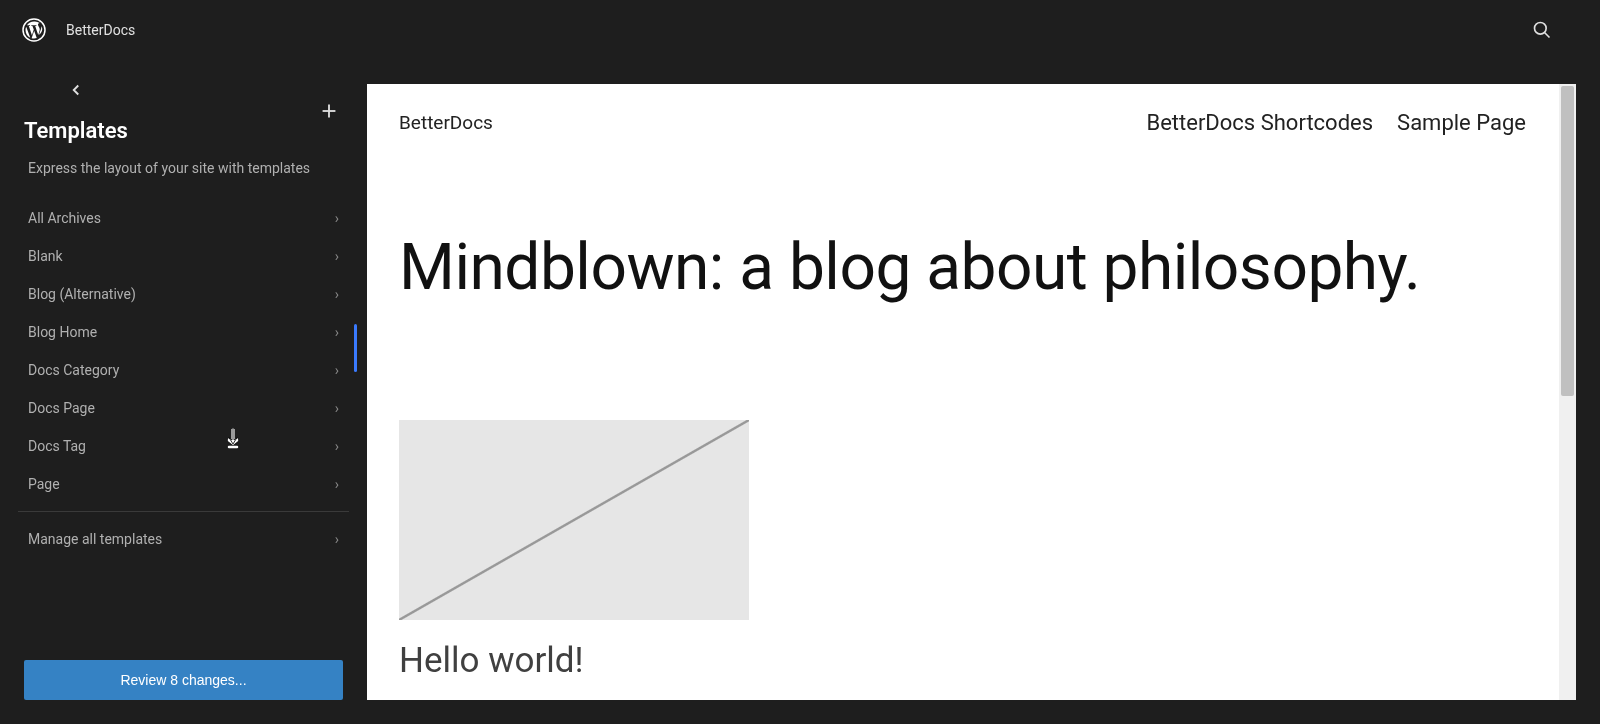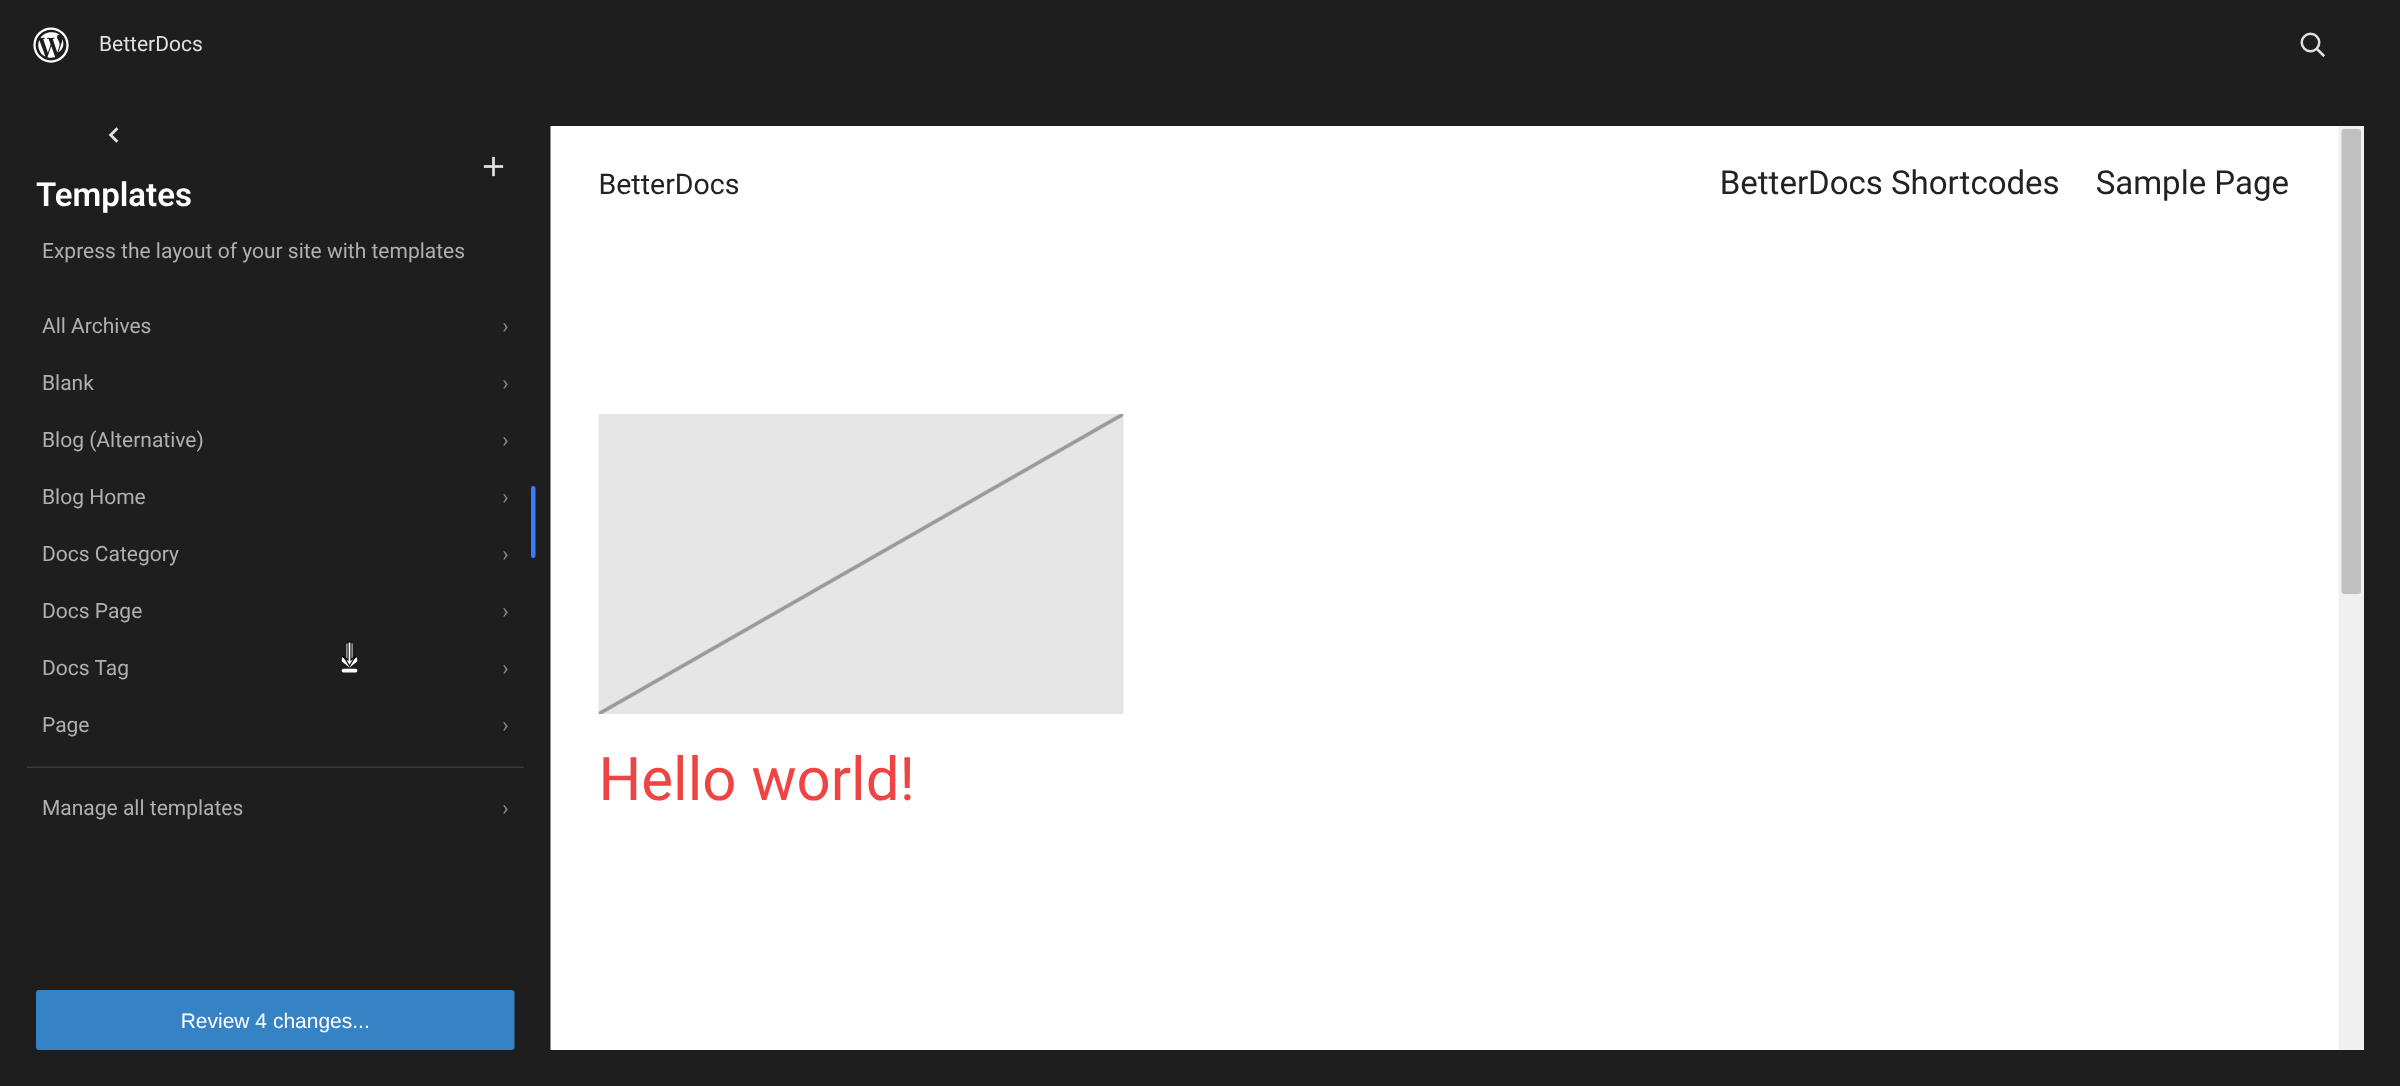--- a/index.html
+++ b/index.html
@@ -258,22 +258,22 @@
       content: '';
       position: absolute;
       top: 0;
       left: 0;
       right: 0;
       bottom: 0;
       background: linear-gradient(to bottom right, transparent 49.5%, #999 49.8%, #999 50.2%, transparent 50.5%);
     }
     
     .post-title {
-      color: #ef4444;
-      font-size: 40px;
+      color: #404040;
+      font-size: 35px;
       font-weight: 400;
       margin-top: 20px;
     }
     
     .cursor {
       position: absolute;
       left: 225px;
       top: 427px;
       z-index: 100;
       pointer-events: none;
@@ -362,35 +362,36 @@
 
       <div class="template-item">
         <span>Manage all templates</span>
         <span class="chevron">›</span>
       </div>
     </div>
 
     <div class="scroll-indicator"></div>
 
     <div class="review-btn-wrapper">
-      <button class="review-btn">Review 4 changes...</button>
+      <button class="review-btn">Review 8 changes...</button>
     </div>
   </div>
 
   <div class="preview">
     <div class="preview-frame">
       <div class="preview-content">
         <div class="preview-header">
           <div class="preview-site-title">BetterDocs</div>
           <div class="preview-nav">
             <span class="preview-nav-item">BetterDocs Shortcodes</span>
             <span class="preview-nav-item">Sample Page</span>
           </div>
         </div>
 
+        <h1 class="preview-heading">Mindblown: a blog about philosophy.</h1>
 
         <div class="preview-post">
           <div class="post-image"></div>
           <h2 class="post-title">Hello world!</h2>
         </div>
       </div>
 
       <div class="preview-scrollbar">
         <div class="preview-scroll-thumb"></div>
       </div>

